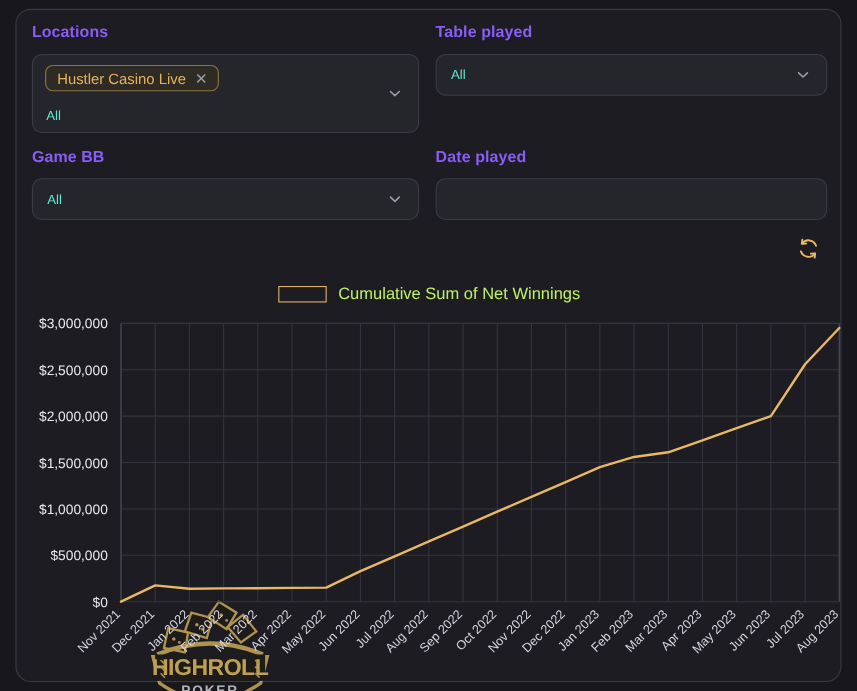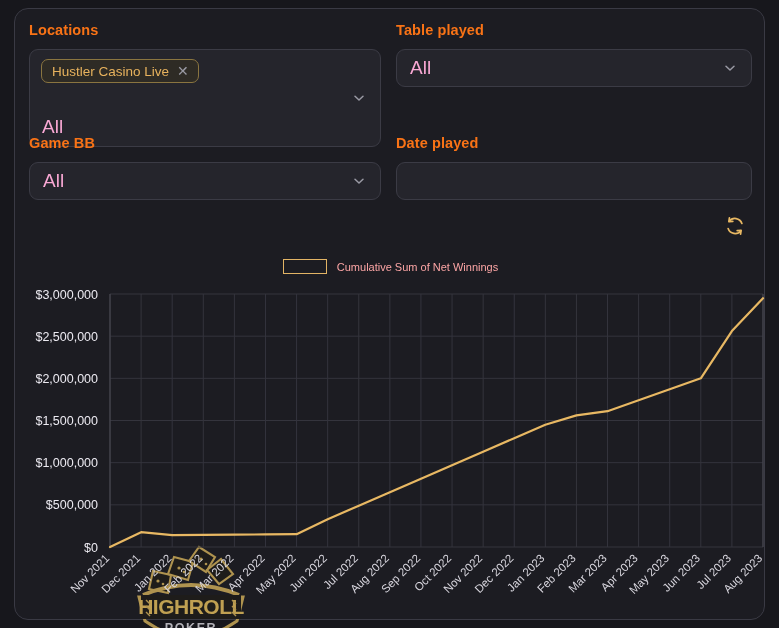--- a/index.html
+++ b/index.html
@@ -17,50 +17,50 @@
     background: #1c1c22;
     border: 1px solid #3a3a44;
     border-radius: 14px;
   }
 
   .filters { position: absolute; left: 0; top: 0; width: 100%; }
 
   .field-label {
     font-size: 14.5px;
     font-weight: bold;
-    color: #f97316;
+    color: #8b5cf6;
     letter-spacing: .1px;
   }
 
   .control {
     background: #25252c;
     border: 1px solid #3b3b45;
     border-radius: 9px;
     position: relative;
   }
 
   .placeholder {
-    color: #f9a8d4;
-    font-size: 19px;
+    color: #5eead4;
+    font-size: 12px;
   }
 
   .chevron {
     position: absolute;
     right: 14px; top: 50%;
     transform: translateY(-50%);
     width: 14px; height: 14px;
     display: block;
   }
   .chevron svg { display: block; }
 
   
   #locations-control {
     position: absolute;
     left: 14px; top: 40px;
-    width: 352px; height: 98px;
+    width: 352px; height: 72px;
     padding: 9px 11px;
   }
   #loc-label { position: absolute; left: 14px; top: 13px; }
   #game-label { position: absolute; left: 381px; top: 13px; }
   #tablebb-label { position: absolute; left: 14px; top: 126px; }
   #daterange-label { position: absolute; left: 381px; top: 126px; }
 
   .chip {
     display: inline-flex;
     align-items: center;
@@ -130,22 +130,22 @@
     align-items: center;
     justify-content: center;
     gap: 10px;
   }
   #legend-swatch {
     width: 44px; height: 15px;
     border: 1.6px solid #e2b465;
     background: #1c1c22;
   }
   #legend-label {
-    color: #fca5a5;
-    font-size: 11px;
+    color: #bef264;
+    font-size: 15px;
   }
 
   #plot-svg { position: absolute; left: 0; top: 0; }
 
   .ylabel {
     fill: #eceaf1;
     font-family: "Liberation Sans", sans-serif;
     font-size: 12.5px;
     text-anchor: end;
   }

